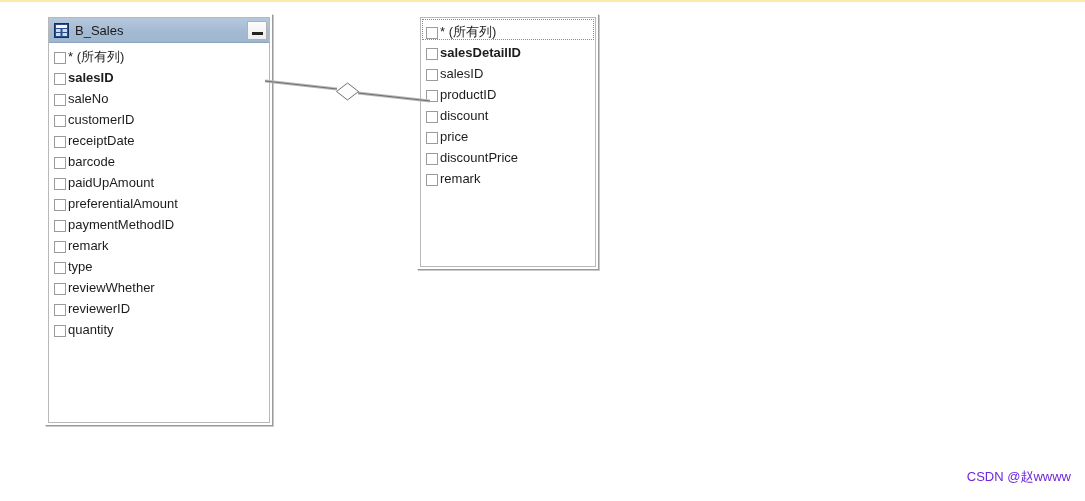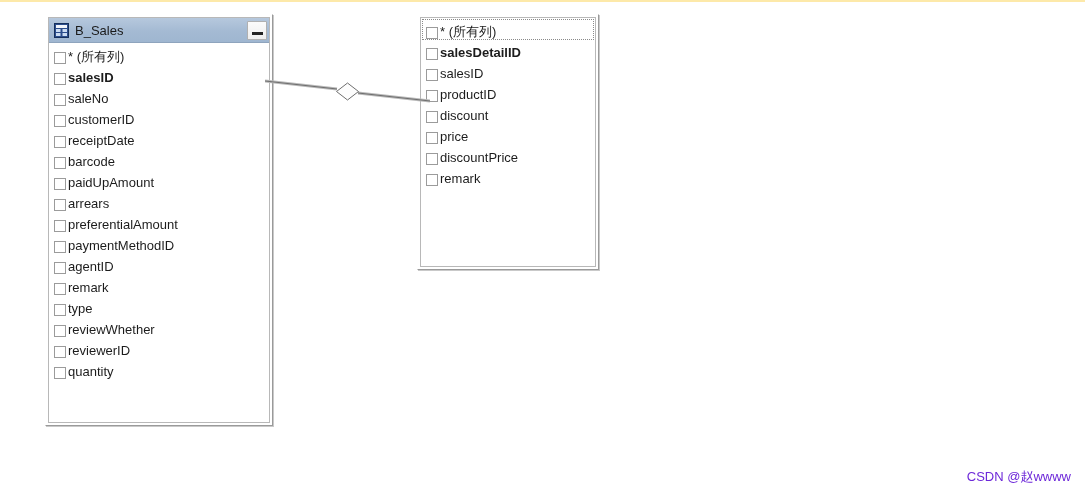--- a/index.html
+++ b/index.html
@@ -205,33 +205,25 @@
           <div class="col-row">
             <span class="col-check"></span>
             <span class="col-label">barcode</span>
           </div>
           <div class="col-row">
             <span class="col-check"></span>
             <span class="col-label">paidUpAmount</span>
           </div>
           <div class="col-row">
             <span class="col-check"></span>
-            <span class="col-label">arrears</span>
-          </div>
-          <div class="col-row">
-            <span class="col-check"></span>
             <span class="col-label">preferentialAmount</span>
           </div>
           <div class="col-row">
             <span class="col-check"></span>
             <span class="col-label">paymentMethodID</span>
-          </div>
-          <div class="col-row">
-            <span class="col-check"></span>
-            <span class="col-label">agentID</span>
           </div>
           <div class="col-row">
             <span class="col-check"></span>
             <span class="col-label">remark</span>
           </div>
           <div class="col-row">
             <span class="col-check"></span>
             <span class="col-label">type</span>
           </div>
           <div class="col-row">

